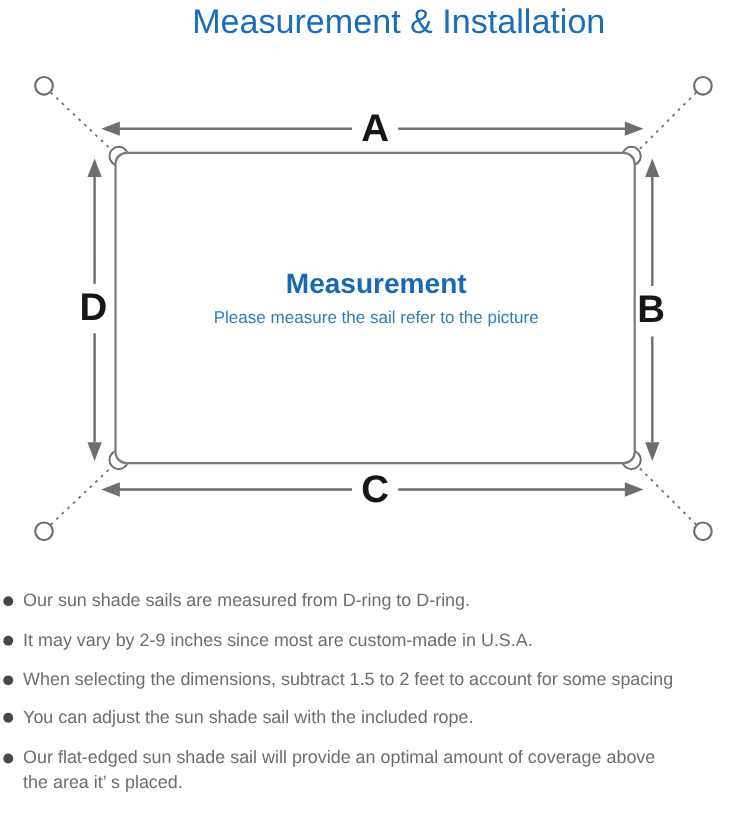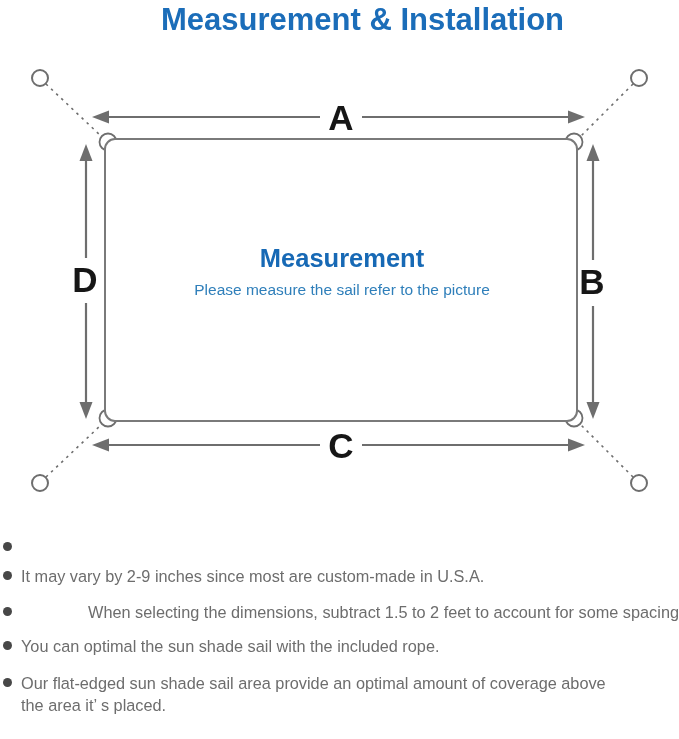--- a/index.html
+++ b/index.html
@@ -17,21 +17,21 @@
     position: relative;
     width: 679px;
     height: 739px;
     background: #ffffff;
   }
   .title {
     height: 40px;
     line-height: 40px;
     text-align: center;
     font-size: 31px;
-    font-weight: 700;
+    font-weight: 400;
     letter-spacing: 0px;
     color: var(--title_blue, #1b6db9);
     padding-left: 46px;
   }
   .diagram {
     position: relative;
     width: 679px;
     height: 445px;
     margin-top: 20px;
   }
@@ -88,21 +88,21 @@
     padding: 30px 0 0 3px;
   }
   .note {
     display: flex;
     align-items: flex-start;
     margin-bottom: 14px;
     color: var(--bullet_text_gray, #6d6d6d);
     font-size: 16.3px;
     line-height: 22px;
   }
-  .note.tight { margin-bottom: 12px; justify-content: space-between; }
+  .note.tight { margin-bottom: 12px; }
   .note-dot {
     flex: none;
     width: 9px;
     height: 9px;
     border-radius: 50%;
     background: var(--bullet_dot_gray, #474747);
     margin: 6.5px 9px 0 0;
   }
   .note-line { white-space: nowrap; }
 </style>
@@ -159,45 +159,48 @@
 
       <text class="center-heading" x="342" y="198" text-anchor="middle" dominant-baseline="central">Measurement</text>
       <text class="center-subheading" x="342" y="229" text-anchor="middle" dominant-baseline="central">Please measure the sail refer to the picture</text>
     </svg>
   </div>
 
   <div class="notes">
 
     <div class="note">
       <span class="note-dot"></span>
+      <div>
+        <div class="note-line">Our sun shade sails are measured from D-ring to D-ring.</div>
+      </div>
     </div>
 
     <div class="note">
       <span class="note-dot"></span>
       <div>
         <div class="note-line">It may vary by 2-9 inches since most are custom-made in U.S.A.</div>
       </div>
     </div>
 
     <div class="note tight">
       <span class="note-dot"></span>
       <div>
         <div class="note-line">When selecting the dimensions, subtract 1.5 to 2 feet to account for some spacing</div>
       </div>
     </div>
 
     <div class="note" style="margin-bottom:15px;">
       <span class="note-dot"></span>
       <div>
-        <div class="note-line">You can optimal the sun shade sail with the included rope.</div>
+        <div class="note-line">You can adjust the sun shade sail with the included rope.</div>
       </div>
     </div>
 
     <div class="note">
       <span class="note-dot"></span>
       <div>
-        <div class="note-line">Our flat-edged sun shade sail area provide an optimal amount of coverage above</div>
+        <div class="note-line">Our flat-edged sun shade sail will provide an optimal amount of coverage above</div>
         <div class="note-line">the area it’ s placed.</div>
       </div>
     </div>
 
   </div>
 </div>
 
 </body></html>

